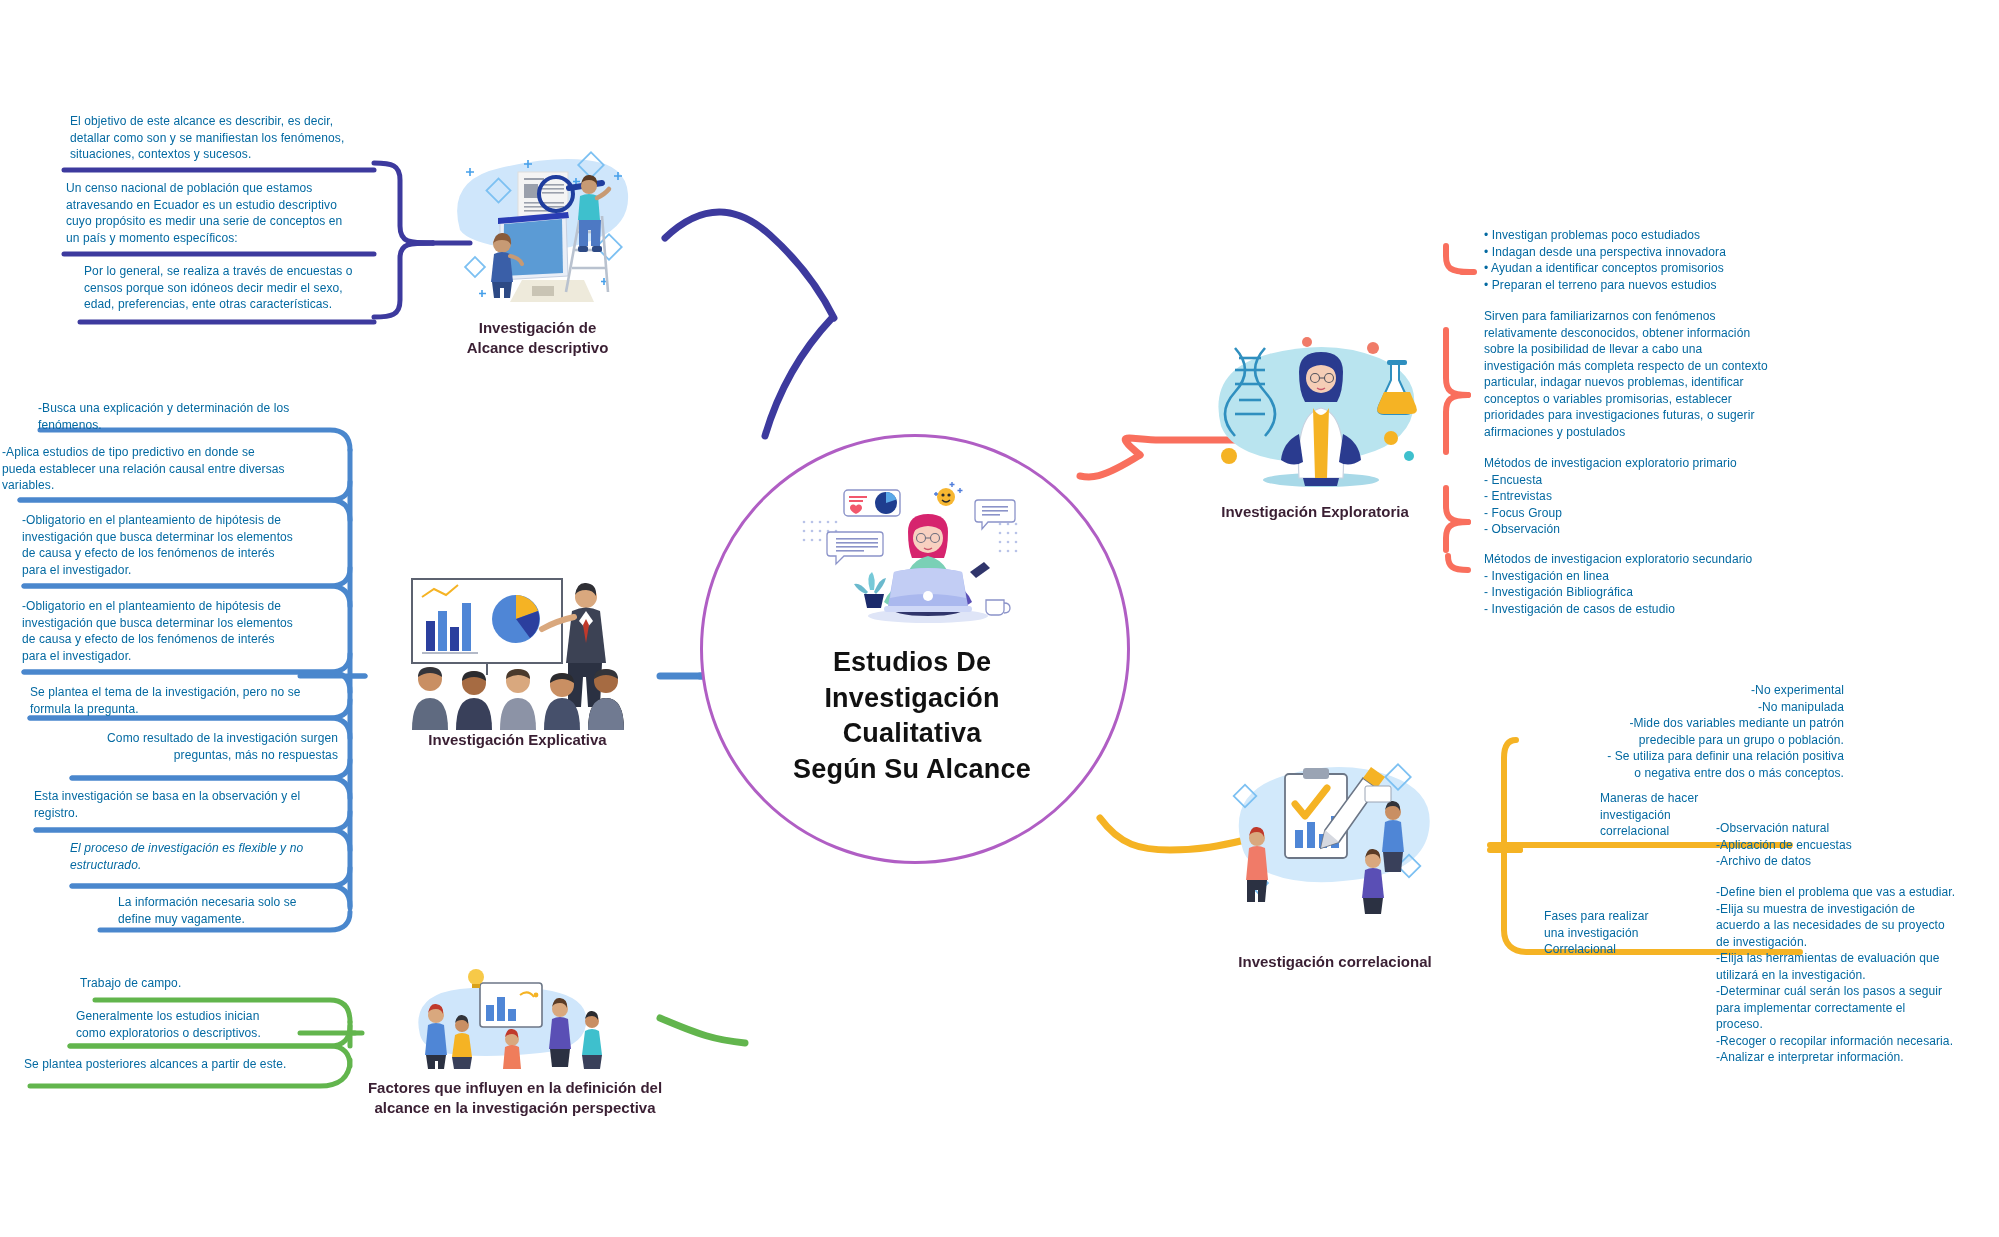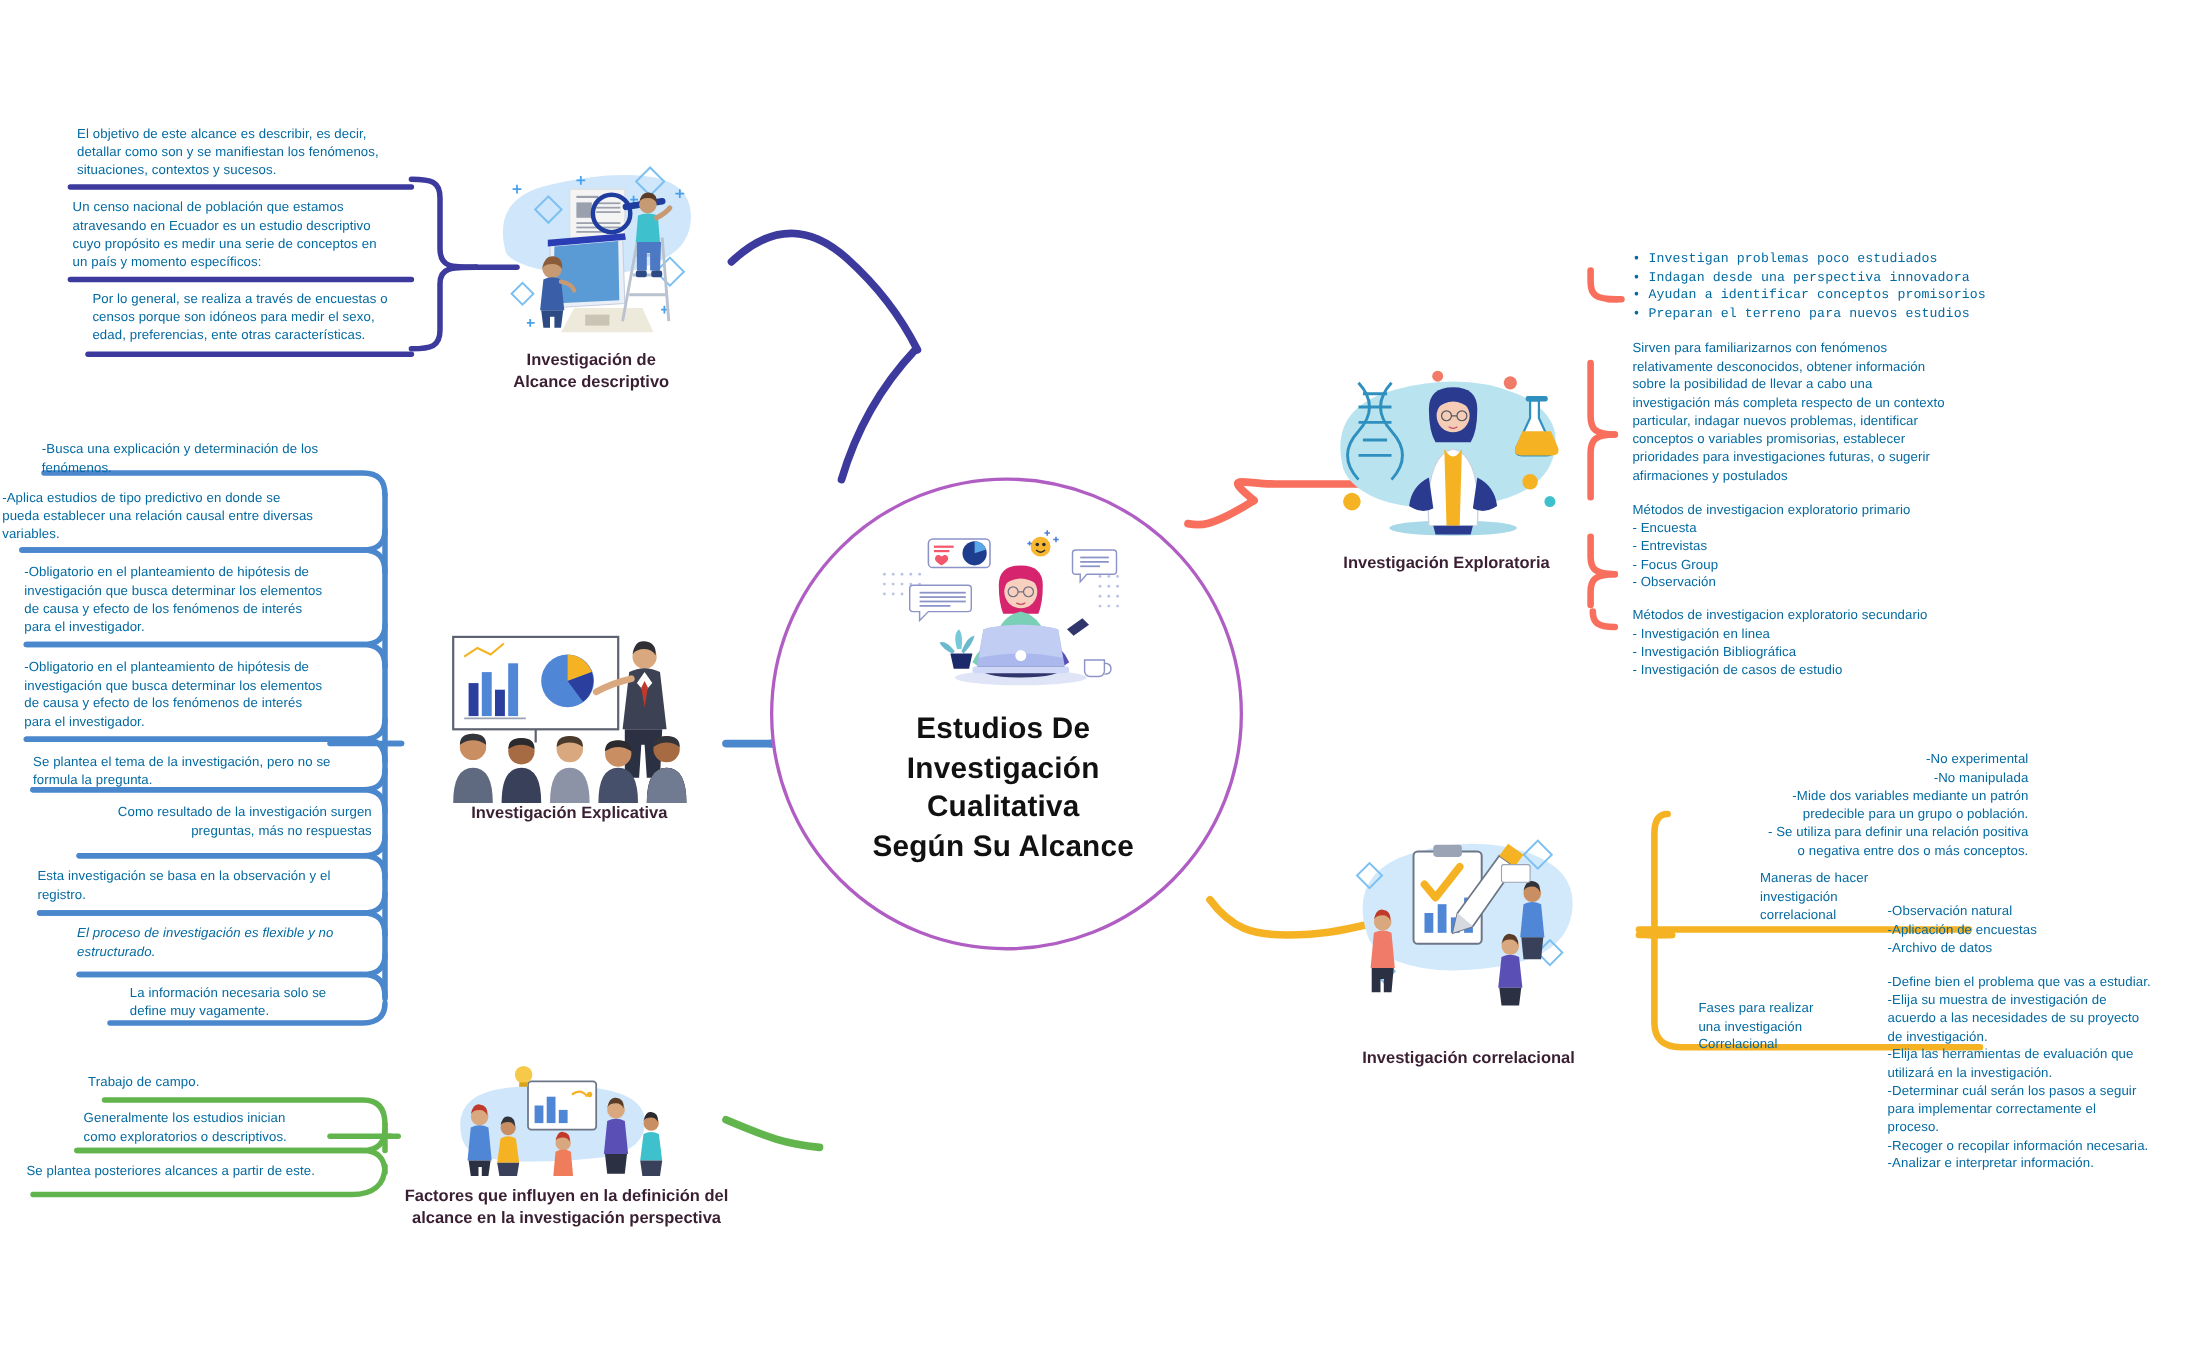--- a/index.html
+++ b/index.html
@@ -305,21 +305,21 @@
 Alcance descriptivo</div>
 
   <div class="txt" style="left:70px; top:113px; width:300px;">El objetivo de este alcance es describir, es decir,
 detallar como son y se manifiestan los fenómenos,
 situaciones, contextos y sucesos.</div>
   <div class="txt" style="left:66px; top:180px; width:304px;"> Un censo nacional de población que estamos
 atravesando en Ecuador es un estudio descriptivo
 cuyo propósito es medir una serie de conceptos en
 un país y momento específicos:</div>
   <div class="txt" style="left:84px; top:263px; width:294px;">Por lo general, se realiza a través de encuestas o
-censos porque son idóneos para medir el sexo,
+censos porque son idóneos decir medir el sexo,
 edad, preferencias, ente otras características.</div>
 
   <div class="illus" style="left:400px; top:575px; width:235px; height:155px;">
     <svg viewBox="0 0 235 155" width="235" height="155" xmlns="http://www.w3.org/2000/svg">
 
       <rect x="12" y="4" width="150" height="84" fill="#ffffff" stroke="#5c6270" stroke-width="2"></rect>
       <line x1="87" y1="88" x2="87" y2="100" stroke="#5c6270" stroke-width="2"></line>
 
       <rect x="26" y="46" width="9" height="30" fill="#2b3f9e"></rect>
       <rect x="38" y="36" width="9" height="40" fill="#4f86d6"></rect>
@@ -478,21 +478,21 @@
       <path d="M104 148 q-4-64 22-70 q26 6 22 70z" fill="#ffffff" stroke="#c8d2e0" stroke-width="1.2"></path>
       <path d="M118 78 q8 14 16 0 l-2 70 l-12 0z" fill="#f5b324"></path>
       <path d="M104 104 q-16 8 -18 26 q12 8 22 2z" fill="#2a3b8f"></path>
       <path d="M148 104 q16 8 18 26 q-12 8 -22 2z" fill="#2a3b8f"></path>
       <path d="M108 148 h36 l-2 8 h-32z" fill="#2a3b8f"></path>
     </svg>
   </div>
 
   <div class="branch-label" style="left:1180px; top:502px; width:270px;">Investigación Exploratoria</div>
 
-  <div class="txt" style="left:1484px; top:227px; width:330px;font-family:Liberation Mono, monospace;">• Investigan problemas poco estudiados
+  <div class="txt" style="left:1484px; top:227px; width:330px;">• Investigan problemas poco estudiados
 • Indagan desde una perspectiva innovadora
 • Ayudan a identificar conceptos promisorios
 • Preparan el terreno para nuevos estudios</div>
   <div class="txt" style="left:1484px; top:308px; width:330px;">Sirven para familiarizarnos con fenómenos
 relativamente desconocidos, obtener información
 sobre la posibilidad de llevar a cabo una
 investigación más completa respecto de un contexto
 particular, indagar nuevos problemas, identificar
 conceptos o variables promisorias, establecer
 prioridades para investigaciones futuras, o sugerir

